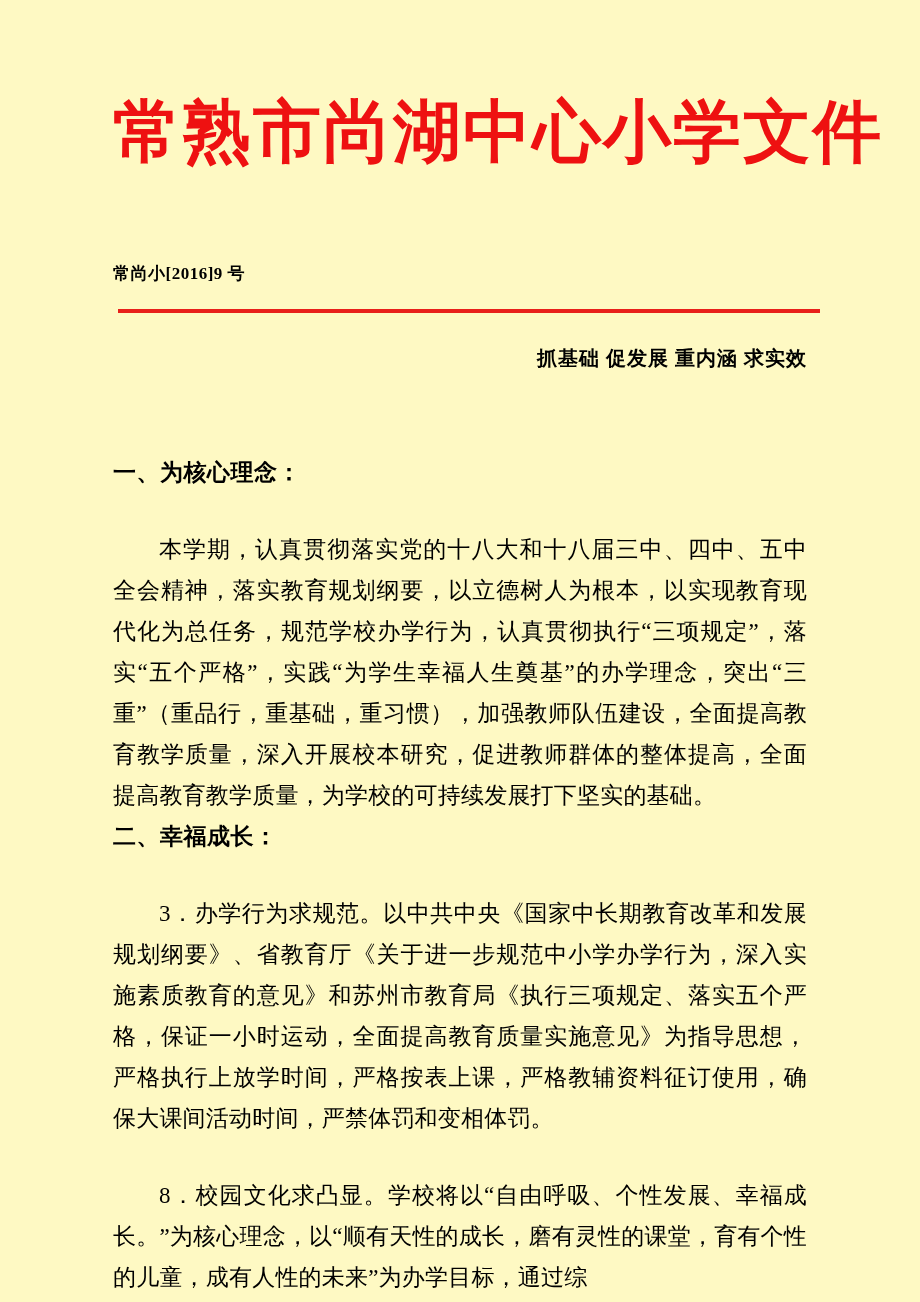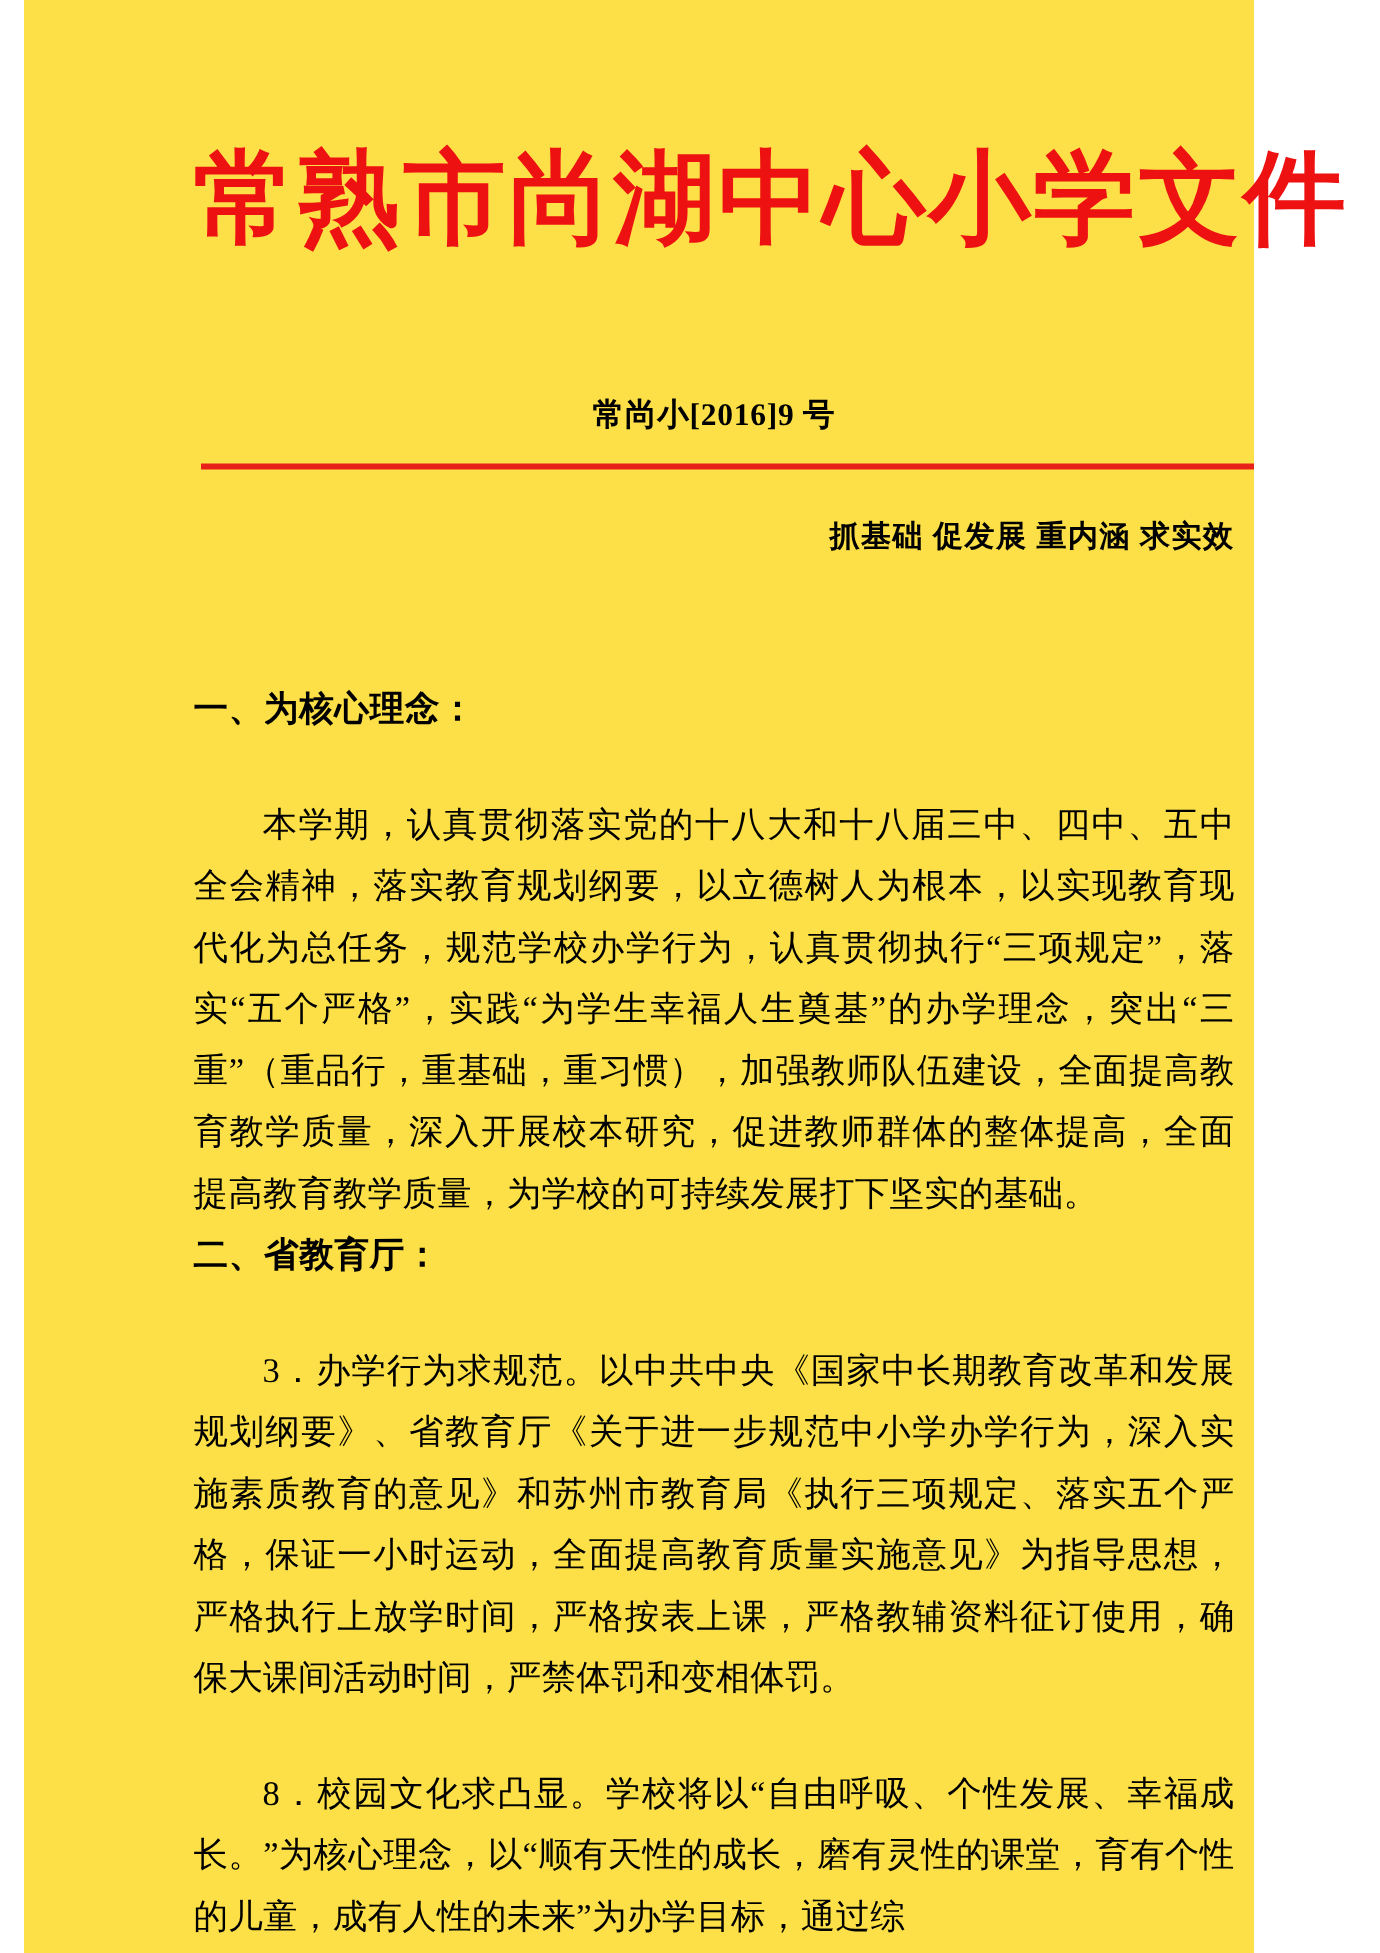--- a/index.html
+++ b/index.html
@@ -11,25 +11,25 @@
     width: 920px;
     height: 1302px;
     position: relative;
     font-family: "Liberation Serif", "DejaVu Serif", serif;
     color: #000000;
     overflow: hidden;
   }
 
   .page {
     position: absolute;
-    left: 16px;
+    left: 0;
     top: 0;
-    width: 820px;
+    width: 920px;
     height: 1302px;
-    background: #fde047;
+    background: #fef9c3;
   }
 
   
   .masthead {
     position: absolute;
     left: 113px;
     top: 96px;
     width: 694px;
     text-align: center;
   }
@@ -42,22 +42,22 @@
     line-height: 1.08;
     white-space: nowrap;
   }
 
   
   .doc-number {
     position: absolute;
     left: 113px;
     top: 262px;
     width: 694px;
-    text-align: center;
-    font-size: 21px;
+    text-align: left;
+    font-size: 17px;
     font-weight: bold;
     letter-spacing: 0.5px;
   }
 
   
   .red-rule {
     position: absolute;
     left: 118px;
     top: 309px;
     width: 702px;
@@ -127,19 +127,19 @@
   <div class="red-rule"></div>
 
   <div class="doc-title">抓基础 促发展  重内涵 求实效</div>
 
 
   <div class="body-area">
 
     <div class="heading">一、为核心理念：</div>
     <div class="para">本学期，认真贯彻落实党的十八大和十八届三中、四中、五中全会精神，落实教育规划纲要，以立德树人为根本，以实现教育现代化为总任务，规范学校办学行为，认真贯彻执行“三项规定”，落实“五个严格”，实践“为学生幸福人生奠基”的办学理念，突出“三重”（重品行，重基础，重习惯），加强教师队伍建设，全面提高教育教学质量，深入开展校本研究，促进教师群体的整体提高，全面提高教育教学质量，为学校的可持续发展打下坚实的基础。</div>
 
-    <div class="heading">二、省教育厅：</div>
+    <div class="heading">二、幸福成长：</div>
     <div class="para">3．办学行为求规范。以中共中央《国家中长期教育改革和发展规划纲要》、省教育厅《关于进一步规范中小学办学行为，深入实施素质教育的意见》和苏州市教育局《执行三项规定、落实五个严格，保证一小时运动，全面提高教育质量实施意见》为指导思想，严格执行上放学时间，严格按表上课，严格教辅资料征订使用，确保大课间活动时间，严禁体罚和变相体罚。</div>
     <div class="para">8．校园文化求凸显。学校将以“自由呼吸、个性发展、幸福成长。”为核心理念，以“顺有天性的成长，磨有灵性的课堂，育有个性的儿童，成有人性的未来”为办学目标，通过综</div>
 
   </div>
 
 </div>
 
 </body></html>

